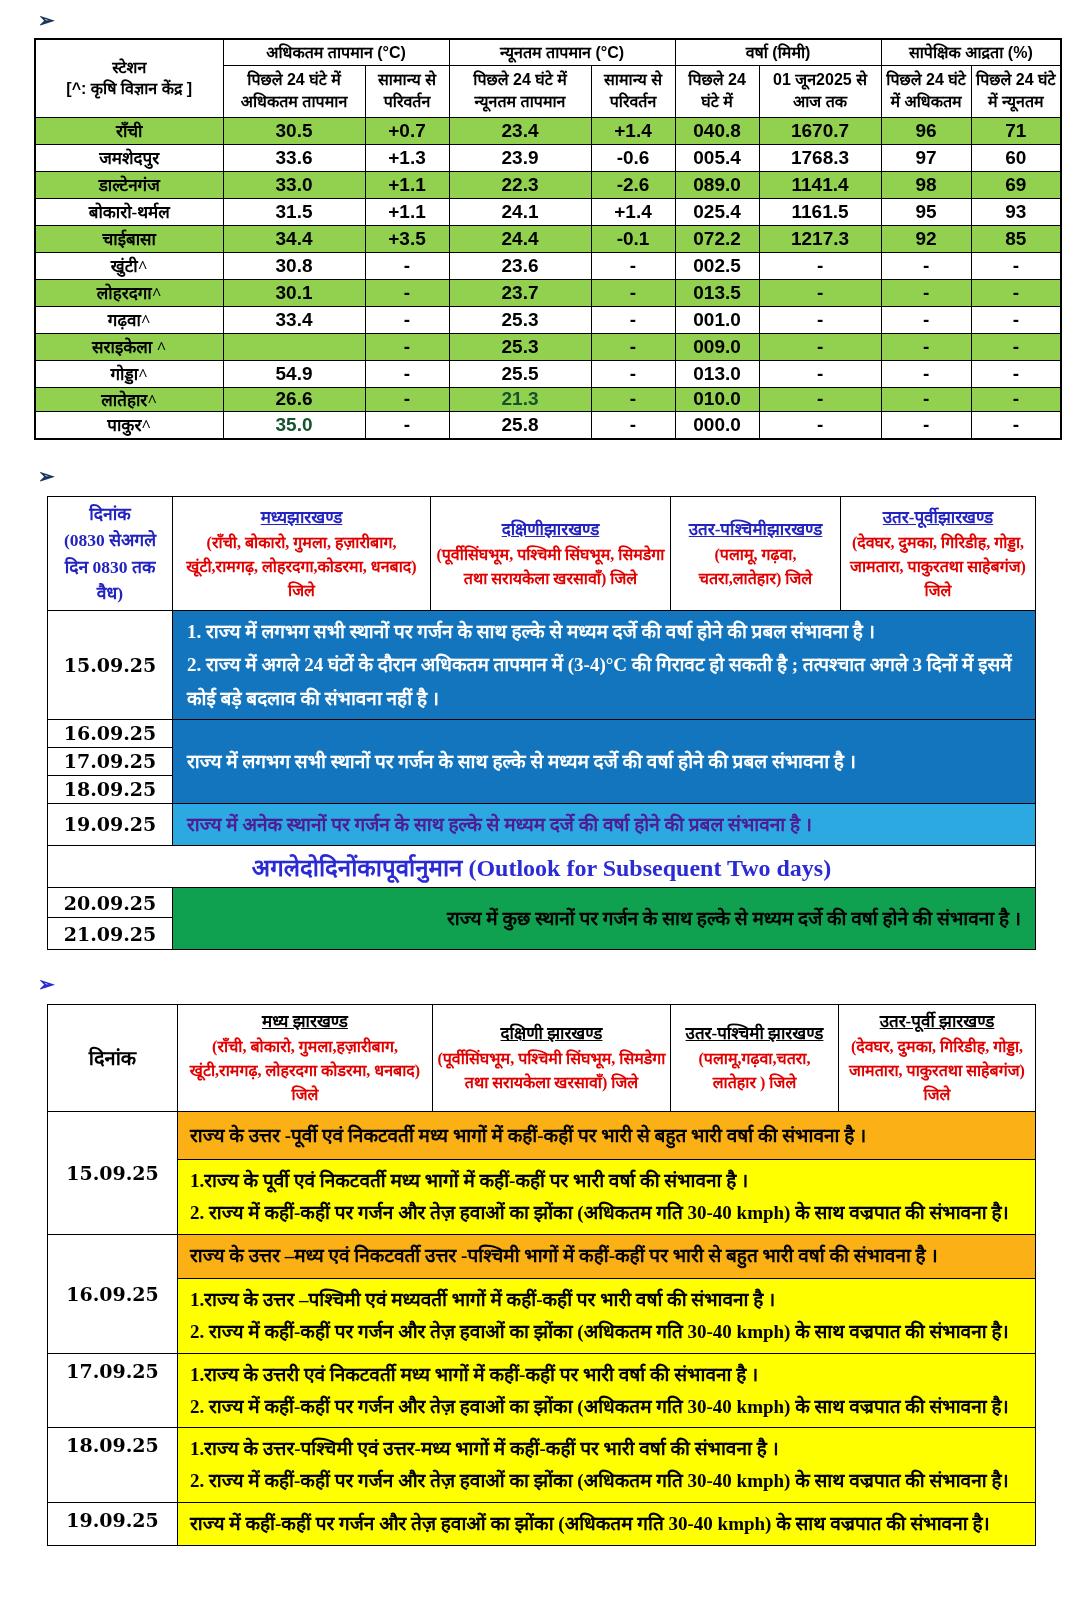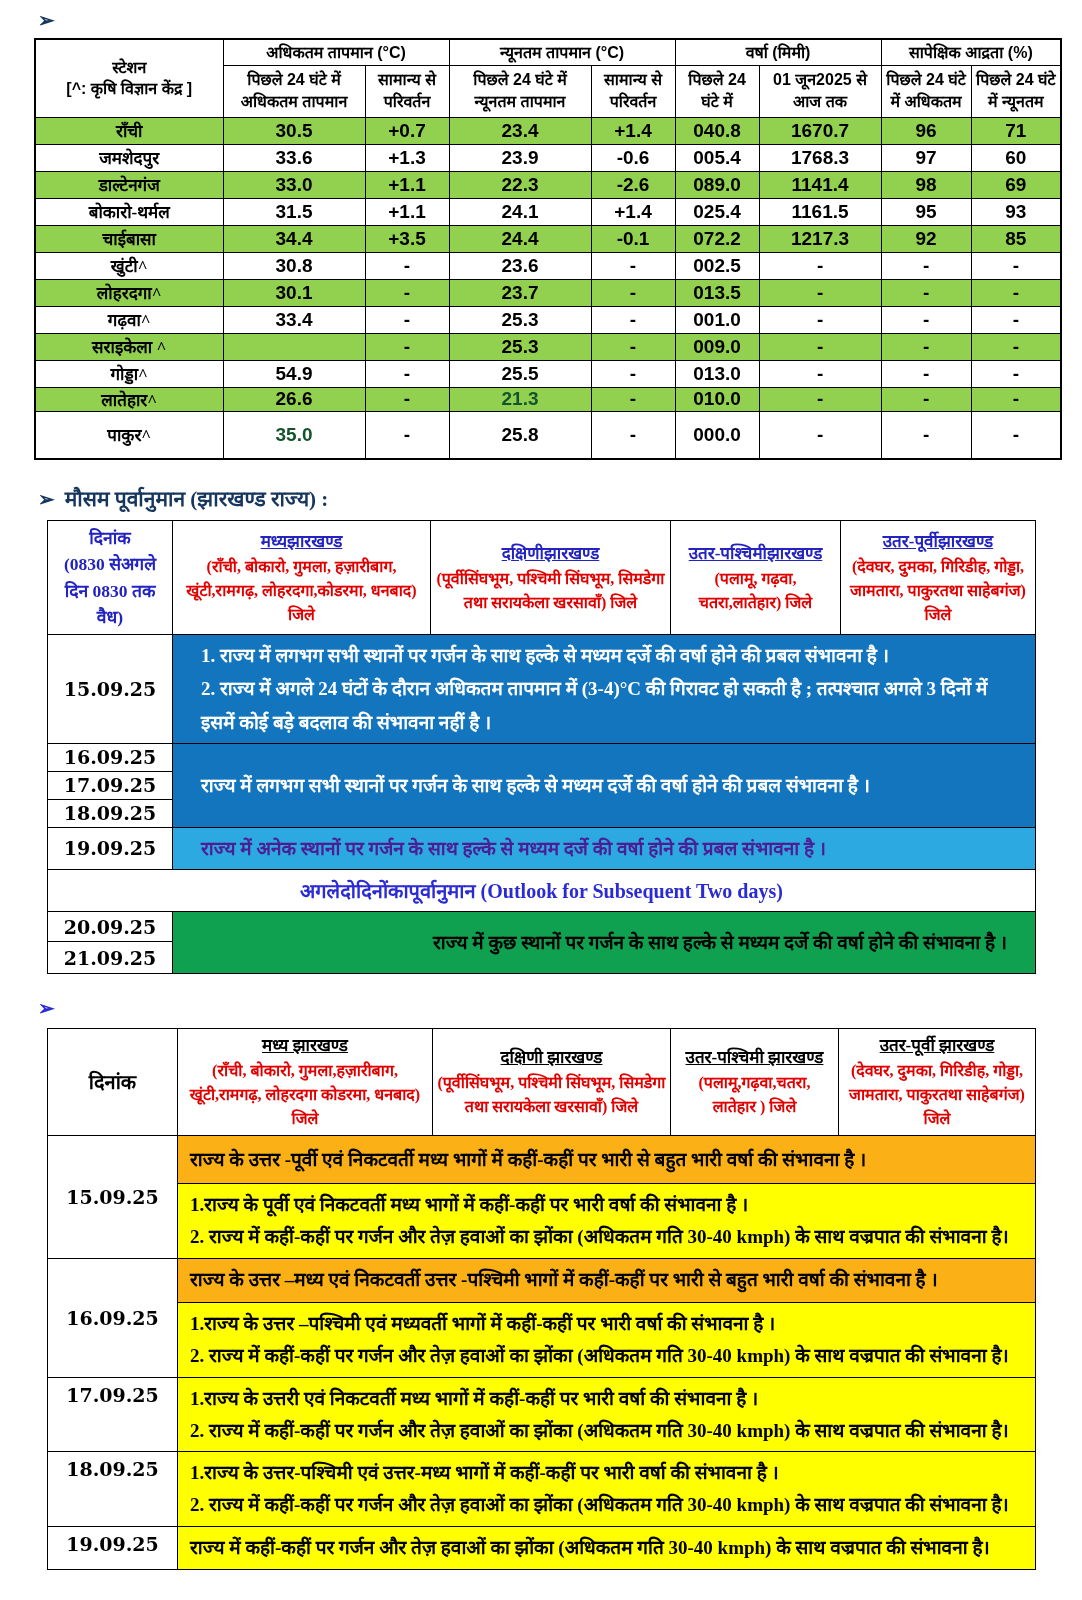--- a/index.html
+++ b/index.html
@@ -23,39 +23,39 @@
   #obs-table { margin-left:34px; width:1026px; border:2px solid #000;
                font-family:"Liberation Sans", sans-serif; }
   #obs-table th { font-weight:bold; font-size:16px; padding:1px 2px; text-align:center; }
   #obs-table .station-hd { font-size:16px; line-height:1.35; }
   #obs-table .grp-row th { height:26px; }
   #obs-table .sub-row th { height:52px; line-height:1.4; }
   #obs-table td { text-align:center; font-weight:bold; font-size:19px; height:27px; padding:0 2px; }
   #obs-table td.station-cell { font-size:17px; font-family:"Liberation Serif", serif; }
   #obs-table tbody tr:nth-child(odd) { background:#92D050; }
   #obs-table tr.tall td  { height:21px; }
-  #obs-table tr.tall2 td { height:48px; }
+  #obs-table tr.tall2 td { height:28px; }
   .red-val { color:#14532d; }
   
   .zone-table { margin-left:47px; width:988px; }
   .zone-table th { font-weight:bold; text-align:center; vertical-align:middle; padding:4px 4px; }
   .zone-title { font-size:17px; text-decoration:underline; display:block; margin-bottom:3px; }
   .zone-districts { font-size:16px; color:#E00000; font-weight:bold; display:block; line-height:1.5; }
   #forecast-table .zone-title { color:#2323C1; }
   #warning-table  .zone-title { color:#000; }
   .date-hd { color:#2323C1; font-size:17.5px; line-height:1.5; }
   #warning-table .date-hd { color:#000; font-size:20px; }
   .date-cell { text-align:center; vertical-align:middle; font-weight:bold; font-size:19px;
                font-family:"DejaVu Serif", serif; background:#fff; }
-  .fc-text { font-weight:bold; font-size:19px; line-height:1.75; padding:4px 28px; vertical-align:middle; }
+  .fc-text { font-weight:bold; font-size:19px; line-height:1.75; padding:4px 14px; vertical-align:middle; }
   .blue-cell  { background:#1375BE; color:#ffffff; }
   .lblue-cell { background:#2CA9E1; color:#4c1d95; }
   .green-cell { background:#0FA14F; color:#000;text-align:right; }
   .outlook-cell { background:#fff; color:#2B2BD5; text-align:center; font-weight:bold;
-                  font-size:20px; height:42px; vertical-align:middle; }
+                  font-size:24px; height:42px; vertical-align:middle; }
   .orange-cell { background:#FBB116; color:#000; }
   .yellow-cell { background:#FFFF00; color:#000; }
   .wr-text { font-weight:bold; font-size:19px; line-height:1.68; padding:5px 12px; vertical-align:middle; }
   #forecast-table .fc-line { display:block; }
   .wr-line { display:block; }
 </style>
 </head>
 <body>
 
 <div class="page">
@@ -229,21 +229,20 @@
         <td>000.0</td>
         <td>-</td>
         <td>-</td>
         <td>-</td>
       </tr>
     </tbody>
   </table>
 
   <div class="heading" id="forecast-heading">
     <span class="arrow">➢</span>
-    <span>मौसम पूर्वानुमान (झारखण्ड राज्य)  :</span>
   </div>
 
   <table class="zone-table" id="forecast-table">
     <colgroup>
       <col style="width:125px">
         <col style="width:258px">
         <col style="width:240px">
       <col style="width:170px">
         <col style="width:195px">
     </colgroup>

